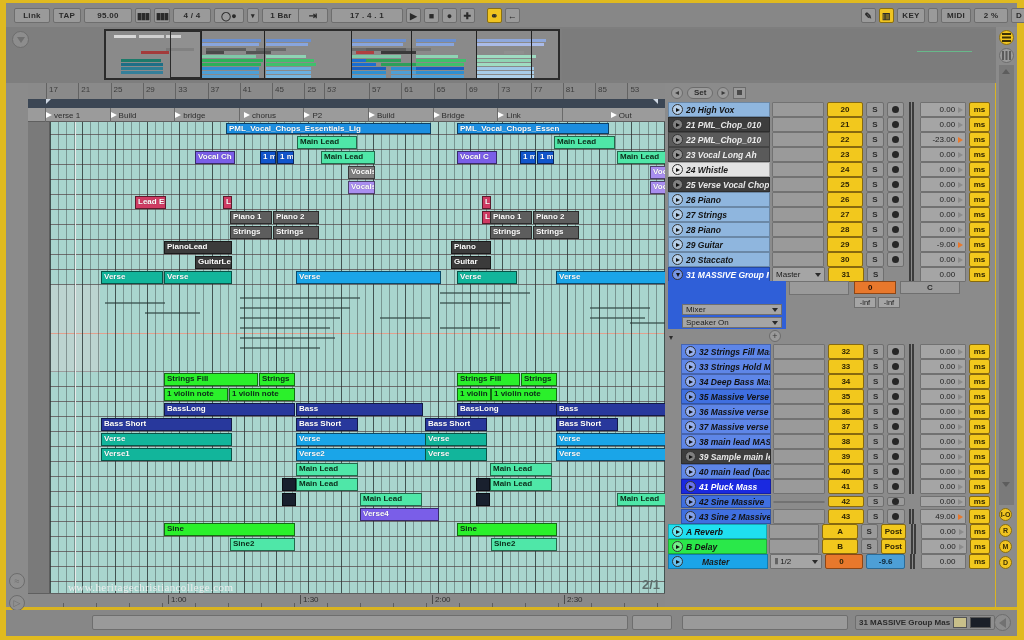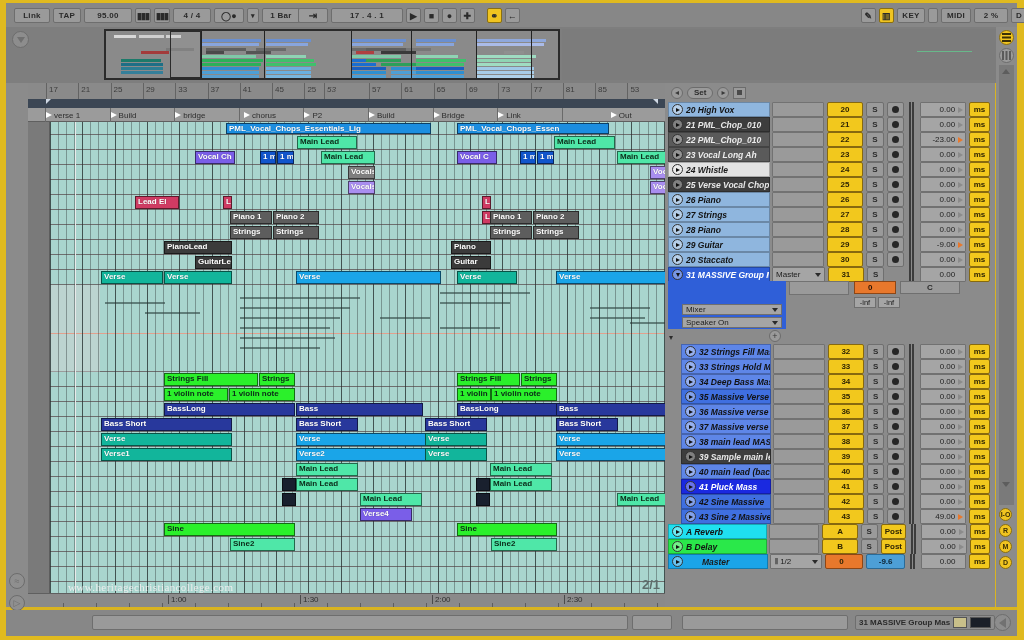--- a/index.html
+++ b/index.html
@@ -516,21 +516,21 @@
           <div class="clip" style="left: 227px; top: 29px; width: 17px; height: 13px; background: rgb(17, 85, 204);">1 m</div>
           <div class="clip dark-txt" style="left: 271px; top: 29px; width: 54px; height: 13px; background: rgb(79, 231, 168);">Main Lead</div>
           <div class="clip" style="left: 407px; top: 29px; width: 40px; height: 13px; background: rgb(122, 94, 232);">Vocal C</div>
           <div class="clip" style="left: 470px; top: 29px; width: 16px; height: 13px; background: rgb(17, 85, 204);">1 m</div>
           <div class="clip" style="left: 487px; top: 29px; width: 17px; height: 13px; background: rgb(17, 85, 204);">1 m</div>
           <div class="clip dark-txt" style="left: 567px; top: 29px; width: 61px; height: 13px; background: rgb(79, 231, 168);">Main Lead</div>
           <div class="clip" style="left: 298px; top: 44px; width: 27px; height: 13px; background: rgb(127, 127, 127);">Vocals</div>
           <div class="clip" style="left: 600px; top: 44px; width: 29px; height: 13px; background: rgb(169, 142, 240);">Vocals</div>
           <div class="clip" style="left: 298px; top: 59px; width: 27px; height: 13px; background: rgb(169, 142, 240);">Vocals</div>
           <div class="clip" style="left: 600px; top: 59px; width: 29px; height: 13px; background: rgb(169, 142, 240);">Vocals</div>
-          <div class="clip" style="left: 85px; top: 74px; width: 44px; height: 13px; background: rgb(207, 59, 99);">Lead El</div>
+          <div class="clip" style="left: 85px; top: 74px; width: 31px; height: 13px; background: rgb(207, 59, 99);">Lead El</div>
           <div class="clip" style="left: 173px; top: 74px; width: 9px; height: 13px; background: rgb(207, 59, 99);">L</div>
           <div class="clip" style="left: 432px; top: 74px; width: 9px; height: 13px; background: rgb(207, 59, 99);">L</div>
           <div class="clip" style="left: 180px; top: 89px; width: 42px; height: 13px; background: rgb(93, 93, 93);">Piano 1</div>
           <div class="clip" style="left: 223px; top: 89px; width: 46px; height: 13px; background: rgb(93, 93, 93);">Piano 2</div>
           <div class="clip" style="left: 432px; top: 89px; width: 9px; height: 13px; background: rgb(207, 59, 99);">L</div>
           <div class="clip" style="left: 440px; top: 89px; width: 42px; height: 13px; background: rgb(93, 93, 93);">Piano 1</div>
           <div class="clip" style="left: 483px; top: 89px; width: 46px; height: 13px; background: rgb(93, 93, 93);">Piano 2</div>
           <div class="clip" style="left: 180px; top: 104px; width: 42px; height: 13px; background: rgb(93, 93, 93);">Strings</div>
           <div class="clip" style="left: 223px; top: 104px; width: 46px; height: 13px; background: rgb(93, 93, 93);">Strings</div>
           <div class="clip" style="left: 440px; top: 104px; width: 42px; height: 13px; background: rgb(93, 93, 93);">Strings</div>
@@ -571,21 +571,21 @@
           <div class="clip dark-txt" style="left: 246px; top: 341px; width: 62px; height: 13px; background: rgb(79, 231, 168);">Main Lead</div>
           <div class="clip dark-txt" style="left: 440px; top: 341px; width: 62px; height: 13px; background: rgb(79, 231, 168);">Main Lead</div>
           <div class="clip" style="left: 232px; top: 356px; width: 14px; height: 13px; background: rgb(25, 32, 46);"></div>
           <div class="clip dark-txt" style="left: 246px; top: 356px; width: 62px; height: 13px; background: rgb(79, 231, 168);">Main Lead</div>
           <div class="clip" style="left: 426px; top: 356px; width: 14px; height: 13px; background: rgb(25, 32, 46);"></div>
           <div class="clip dark-txt" style="left: 440px; top: 356px; width: 62px; height: 13px; background: rgb(79, 231, 168);">Main Lead</div>
           <div class="clip" style="left: 232px; top: 371px; width: 14px; height: 13px; background: rgb(25, 32, 46);"></div>
           <div class="clip dark-txt" style="left: 310px; top: 371px; width: 62px; height: 13px; background: rgb(79, 231, 168);">Main Lead</div>
           <div class="clip" style="left: 426px; top: 371px; width: 14px; height: 13px; background: rgb(25, 32, 46);"></div>
           <div class="clip dark-txt" style="left: 567px; top: 371px; width: 62px; height: 13px; background: rgb(79, 231, 168);">Main Lead</div>
-          <div class="clip" style="left: 310px; top: 386px; width: 52px; height: 13px; background: rgb(122, 94, 232);">Verse4</div>
+          <div class="clip" style="left: 310px; top: 386px; width: 79px; height: 13px; background: rgb(122, 94, 232);">Verse4</div>
           <div class="clip dark-txt" style="left: 114px; top: 401px; width: 131px; height: 13px; background: rgb(43, 240, 43);">Sine</div>
           <div class="clip dark-txt" style="left: 407px; top: 401px; width: 100px; height: 13px; background: rgb(43, 240, 43);">Sine</div>
           <div class="clip dark-txt" style="left: 180px; top: 416px; width: 65px; height: 13px; background: rgb(79, 231, 168);">Sine2</div>
           <div class="clip dark-txt" style="left: 441px; top: 416px; width: 66px; height: 13px; background: rgb(79, 231, 168);">Sine2</div>
         </div>
     </div>
 
     <div class="watermark">www.heritagechristiancollege.com</div>
     <div class="zoomlbl">2/1</div>
     <div class="timeruler" id="timeruler">
@@ -1163,21 +1163,21 @@
           <div class="meter">
             <span></span>
             <span></span>
           </div>
           <div class="delay">
             <span>0.00</span>
             <span class="arw" style="border-left-color: rgb(139, 139, 139);"></span>
           </div>
           <div class="ms">ms</div>
         </div>
-        <div class="trow" style="margin-left: 13px;">
+        <div class="trow" style="margin-left: 13px; align-items: center;">
           <div class="tname" style="background: rgb(63, 111, 224); color: rgb(18, 18, 18); width: 105px;">
             <span class="tplay">
               <span class="p"></span>
             </span>
             <span>42 Sine Massive</span>
           </div>
           <div class="slot"></div>
           <div class="num">42</div>
           <div class="sbtn">S</div>
           <div class="rbtn">

